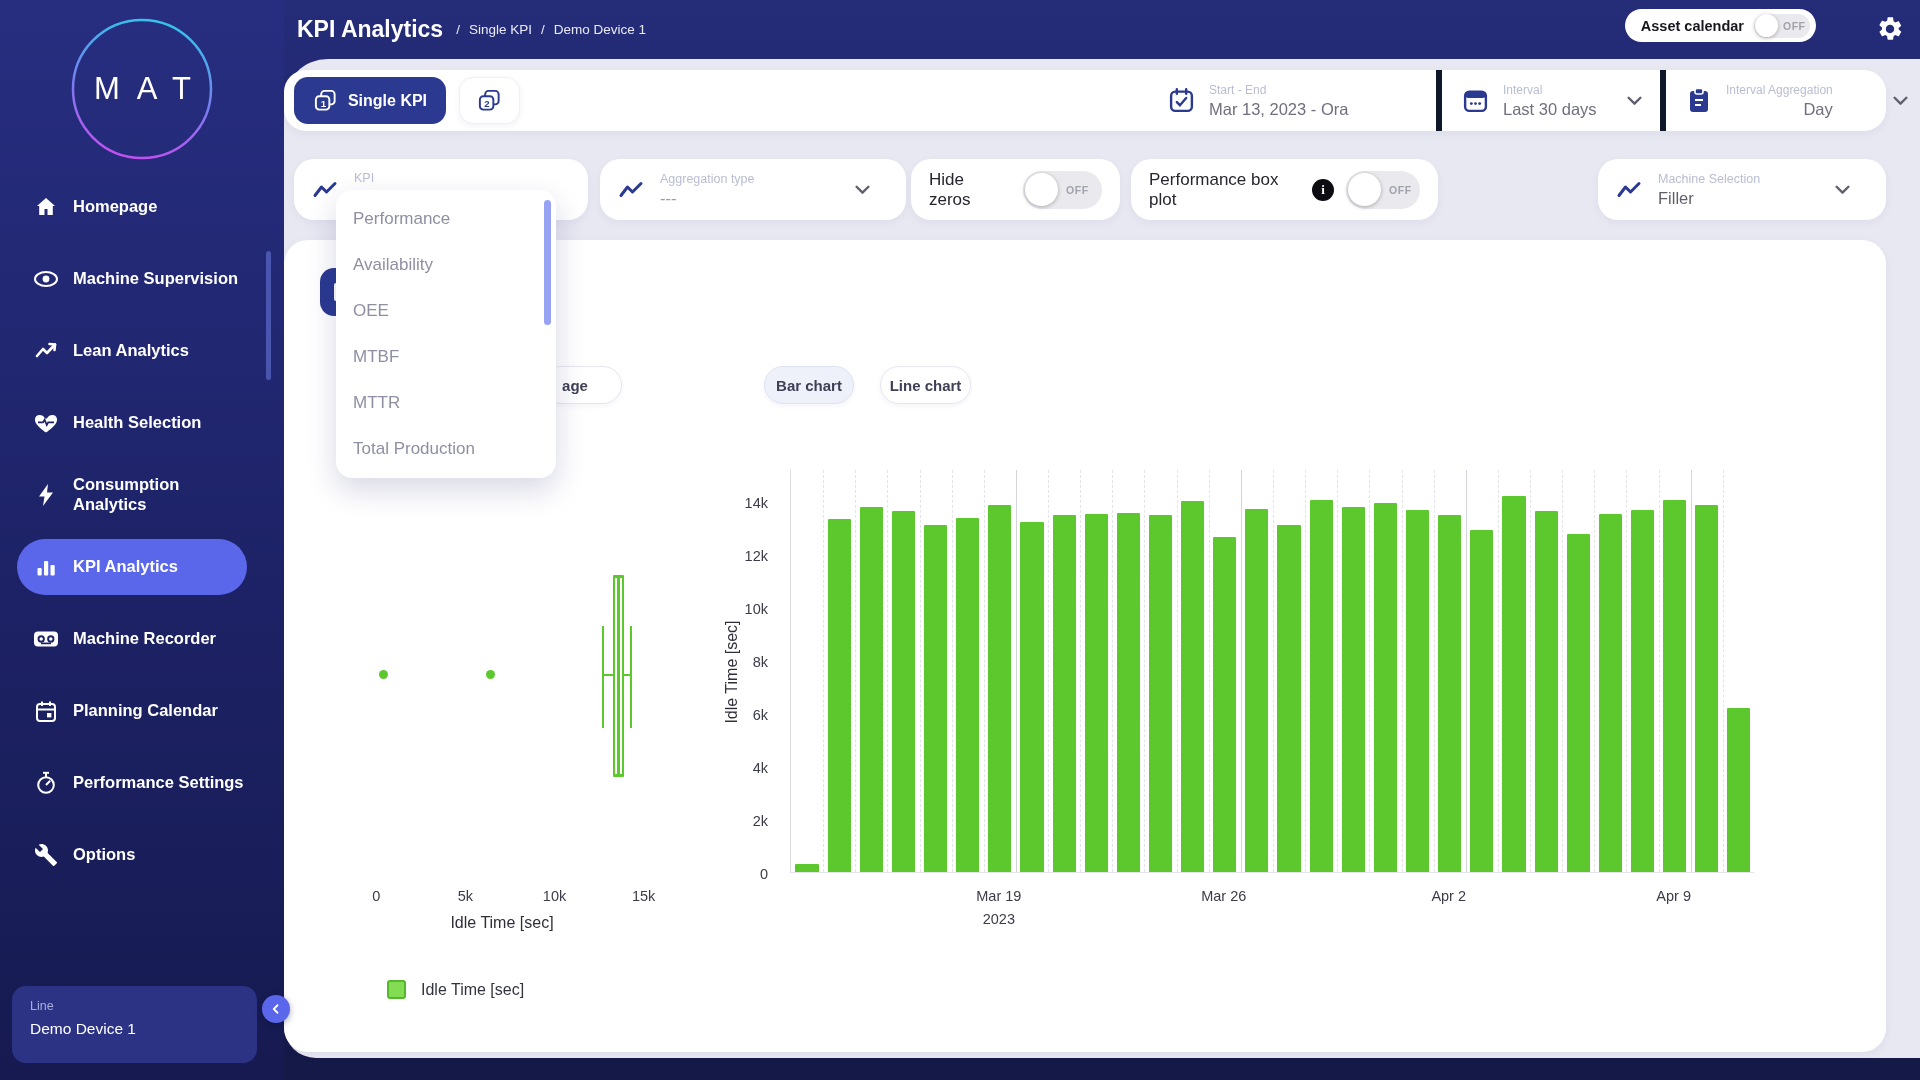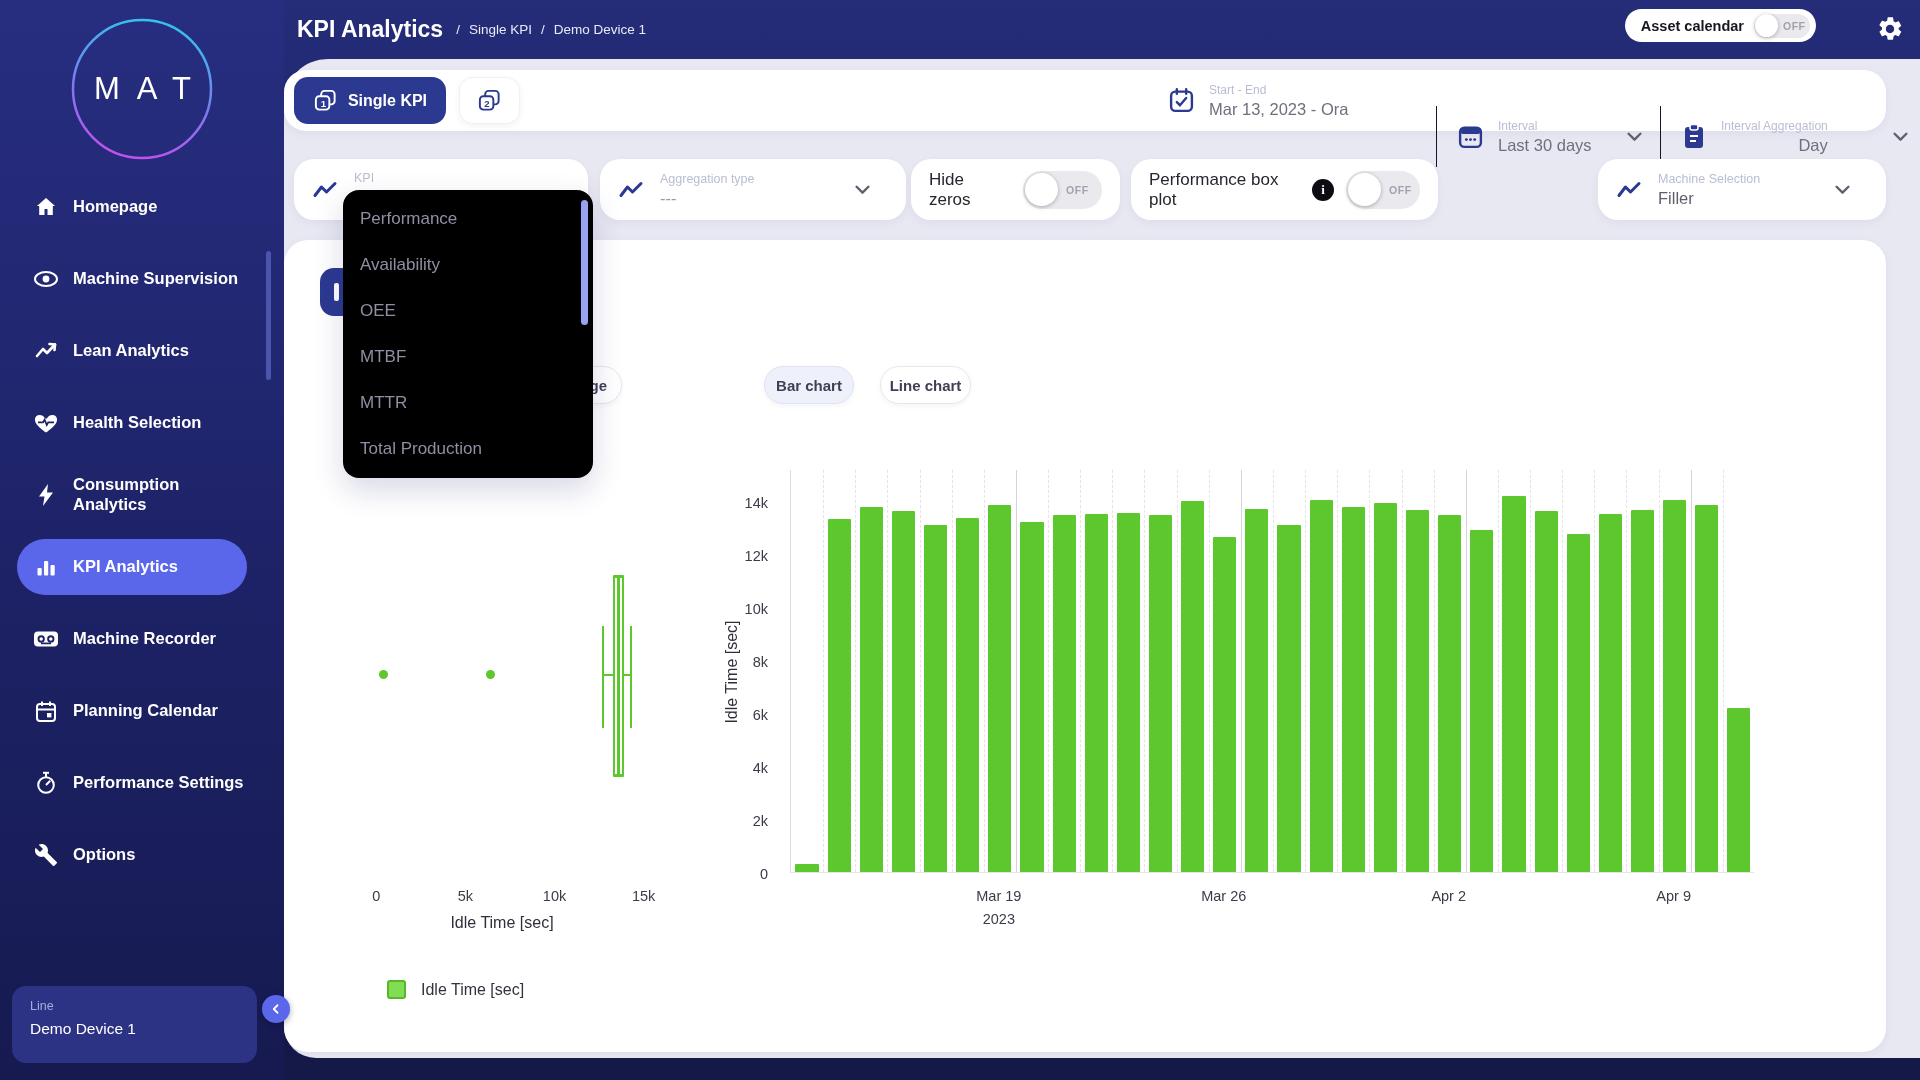--- a/index.html
+++ b/index.html
@@ -64,56 +64,56 @@
   .btn-primary { position:absolute; left:10px; top:7px; width:152px; height:47px;
     background:#2b3990; color:#fff; border:none; border-radius:14px; font-size:16px;
     font-weight:bold; display:flex; align-items:center; justify-content:center; gap:10px;
     font-family:inherit; cursor:pointer; }
   .btn-icon2 { position:absolute; left:175px; top:7px; width:61px; height:47px;
     background:#fff; border:1px solid #f0f0f6; border-radius:14px; cursor:pointer;
     display:flex; align-items:center; justify-content:center;
     box-shadow:0 2px 6px rgba(35,40,110,.06); }
   .tb-sec { position:absolute; top:0; height:61px; display:flex; align-items:center;
     padding-left:20px; cursor:pointer; }
-  .tb-sec.bordered { border-left:1px solid #0f172a;margin-top:36px; }
+  .tb-sec.bordered { border-left:6px solid #0f172a; }
   .tb-ico { margin-right:14px; flex:none; display:flex; }
   .tb-label { font-size:12px; color:#b9bdd2; margin-bottom:3px; }
   .tb-value { font-size:16.5px; color:#6f6f7e;text-align:right; }
   .chev { margin-left:auto; margin-right:18px; flex:none; display:flex; }
   
   .f-card { top:100px; height:61px; display:flex; align-items:center; padding:0 18px;
     cursor:pointer; }
   .f-ico { margin-right:16px; flex:none; display:flex; }
   .f-label { font-size:12.5px; color:#b9bdd2; }
   .f-value { font-size:16.5px; color:#6f6f7e; margin-top:3px; }
   .f-toggle-label { font-size:17px; color:#26262f; margin-right:14px; }
   .info-ico { width:22px; height:22px; border-radius:50%; background:#0c0c12; color:#fff;
     font-size:13px; font-weight:bold; display:flex; align-items:center; justify-content:center;
     margin-right:12px; font-family:"Liberation Serif",serif; cursor:pointer; flex:none; }
   
-  .dropdown { position:absolute; left:59px; top:131px; width:250px; height:288px;
-    background:#000000; border-radius:16px; z-index:40;
+  .dropdown { position:absolute; left:52px; top:131px; width:220px; height:288px;
+    background:#ffffff; border-radius:16px; z-index:40;
     box-shadow:0 12px 30px rgba(35,40,110,.18); padding-top:6px; }
   .dd-item { height:46px; display:flex; align-items:center; padding-left:17px;
     font-size:17px; color:#8f8fa3; cursor:pointer; }
   .dd-thumb { position:absolute; right:5px; top:10px; width:7px; height:125px;
     background:#98a2f3; border-radius:4px; cursor:pointer; }
   
   .chart-card { left:0; top:181px; right:34px; bottom:6px; border-radius:24px; }
   .hidden-btn { position:absolute; left:36px; top:28px; width:100px; height:48px;
     background:#2b3990; border-radius:14px; border:none; cursor:pointer; }
   .hidden-btn .frag { position:absolute; left:14px; top:15px; width:5px; height:18px;
     background:#fff; border-radius:2px; }
   .pill { position:absolute; top:126px; height:38px; background:#fff;
     border:1px solid #e7e7f0; border-radius:19px; font-size:15px; font-weight:bold;
     color:#3f3f55; font-family:inherit; cursor:pointer;
     display:flex; align-items:center; justify-content:center;
     box-shadow:0 2px 5px rgba(35,40,110,.05); }
   .pill.active { background:#eef0fa; border-color:#dfe3f5; }
-  .pill.partial { justify-content:flex-end; padding-right:14px; }
+  .pill.partial { justify-content:center; padding-right:14px; }
   
   #bp { position:absolute; left:30px; top:200px; width:376px; height:430px; }
   .bp-hline { position:absolute; top:234px; height:2px; background:#5dc72e; }
   .bp-cap { position:absolute; top:186px; height:102px; width:2px; background:#5dc72e; }
   .bp-box { position:absolute; top:135px; height:202px; background:#dbf2c6;
     border:3px solid #5dc72e; border-radius:1px; }
   .bp-median { position:absolute; top:138px; height:196px; width:3px; background:#5dc72e;
     box-shadow:2px 0 0 #fff,-2px 0 0 #fff; }
   .bp-dot { position:absolute; top:230px; width:9px; height:9px; border-radius:50%;
     background:#5dc72e; }

